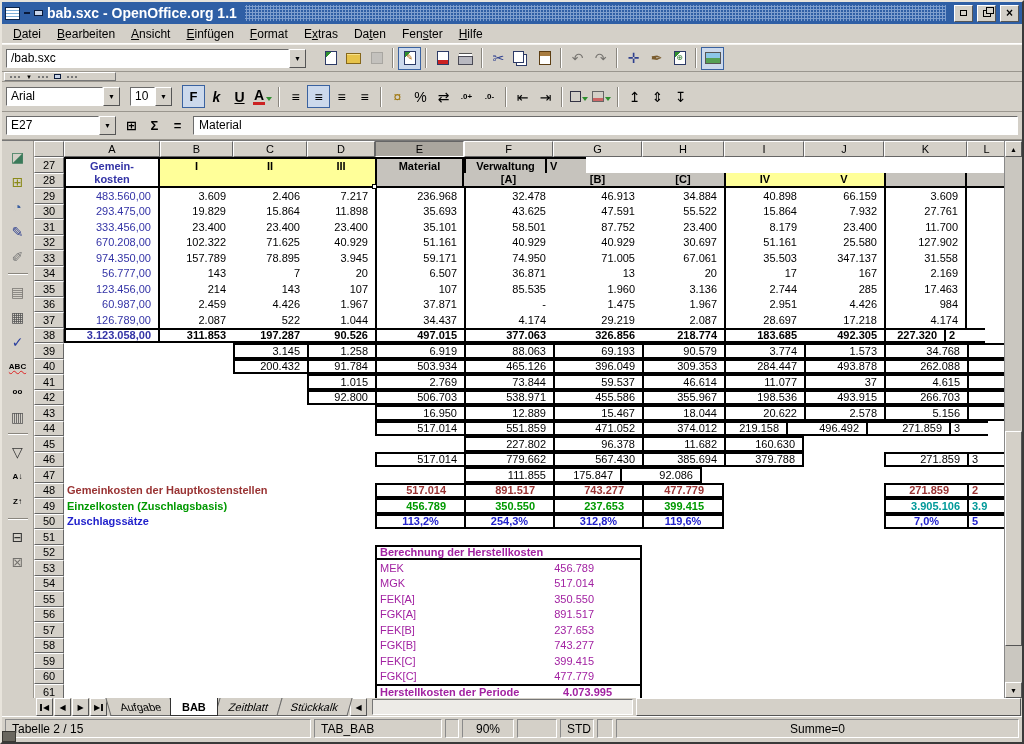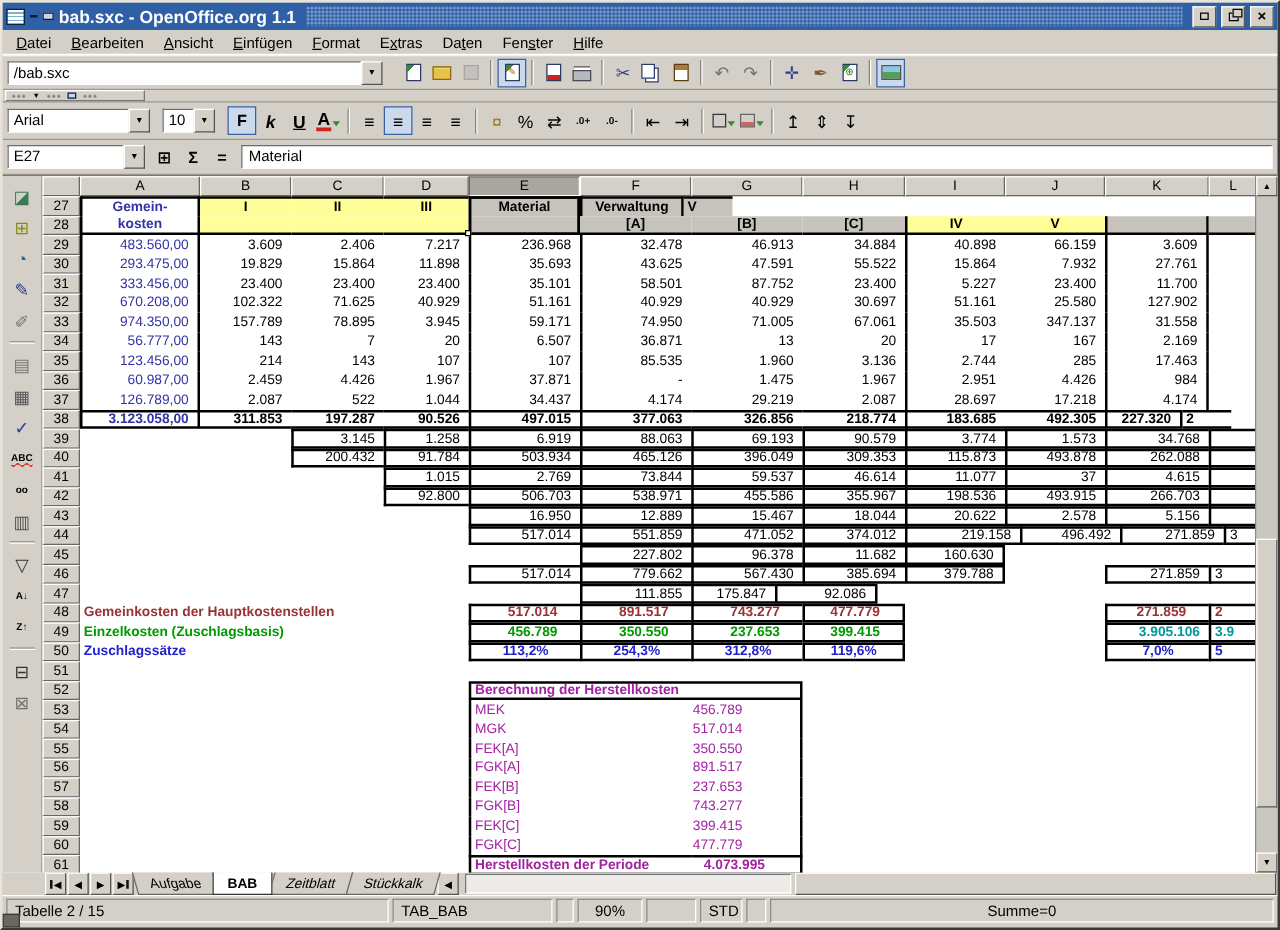--- a/index.html
+++ b/index.html
@@ -473,21 +473,21 @@
         <div class="row">
           <div class="rh">31</div>
           <div class="cell rgt c-blue bl br" style="width: 96px;">333.456,00</div>
           <div class="cell rgt" style="width: 73px;">23.400</div>
           <div class="cell rgt" style="width: 74px;">23.400</div>
           <div class="cell rgt" style="width: 68px;">23.400</div>
           <div class="cell rgt bl" style="width: 89px;">35.101</div>
           <div class="cell rgt bl" style="width: 89px;">58.501</div>
           <div class="cell rgt" style="width: 89px;">87.752</div>
           <div class="cell rgt" style="width: 82px;">23.400</div>
-          <div class="cell rgt bl" style="width: 80px;">5.227</div>
+          <div class="cell rgt bl" style="width: 80px;">8.179</div>
           <div class="cell rgt" style="width: 80px;">23.400</div>
           <div class="cell rgt bl br" style="width: 83px;">11.700</div>
           <div class="cell" style="width: 39px;"></div>
         </div>
         <div class="row">
           <div class="rh">32</div>
           <div class="cell rgt c-blue bl br" style="width: 96px;">670.208,00</div>
           <div class="cell rgt" style="width: 73px;">102.322</div>
           <div class="cell rgt" style="width: 74px;">71.625</div>
           <div class="cell rgt" style="width: 68px;">40.929</div>
@@ -608,21 +608,21 @@
         <div class="row">
           <div class="rh">40</div>
           <div class="cell" style="width: 96px;"></div>
           <div class="cell" style="width: 73px;"></div>
           <div class="cell rgt bx" style="width: 74px;">200.432</div>
           <div class="cell rgt bx" style="width: 68px;">91.784</div>
           <div class="cell rgt bx" style="width: 89px;">503.934</div>
           <div class="cell rgt bx" style="width: 89px;">465.126</div>
           <div class="cell rgt bx" style="width: 89px;">396.049</div>
           <div class="cell rgt bx" style="width: 82px;">309.353</div>
-          <div class="cell rgt bx" style="width: 80px;">115.873</div>
+          <div class="cell rgt bx" style="width: 80px;">284.447</div>
           <div class="cell rgt bx" style="width: 80px;">493.878</div>
           <div class="cell rgt bx" style="width: 83px;">262.088</div>
           <div class="cell bx" style="width: 39px;"></div>
         </div>
         <div class="row">
           <div class="rh">41</div>
           <div class="cell" style="width: 96px;"></div>
           <div class="cell" style="width: 73px;"></div>
           <div class="cell" style="width: 74px;"></div>
           <div class="cell rgt bx" style="width: 68px;">1.015</div>
@@ -668,21 +668,21 @@
         <div class="row">
           <div class="rh">44</div>
           <div class="cell" style="width: 96px;"></div>
           <div class="cell" style="width: 73px;"></div>
           <div class="cell" style="width: 74px;"></div>
           <div class="cell" style="width: 68px;"></div>
           <div class="cell rgt bx" style="width: 89px;">517.014</div>
           <div class="cell rgt bx" style="width: 89px;">551.859</div>
           <div class="cell rgt bx" style="width: 89px;">471.052</div>
           <div class="cell rgt bx" style="width: 82px;">374.012</div>
-          <div class="cell rgt bx" style="width: 92px;">219.158</div>
+          <div class="cell rgt bx" style="width: 62px;">219.158</div>
           <div class="cell rgt bx" style="width: 80px;">496.492</div>
           <div class="cell rgt bx" style="width: 83px;">271.859</div>
           <div class="cell lft bx" style="width: 39px;">3</div>
         </div>
         <div class="row">
           <div class="rh">45</div>
           <div class="cell" style="width: 96px;"></div>
           <div class="cell" style="width: 73px;"></div>
           <div class="cell" style="width: 74px;"></div>
           <div class="cell" style="width: 68px;"></div>

